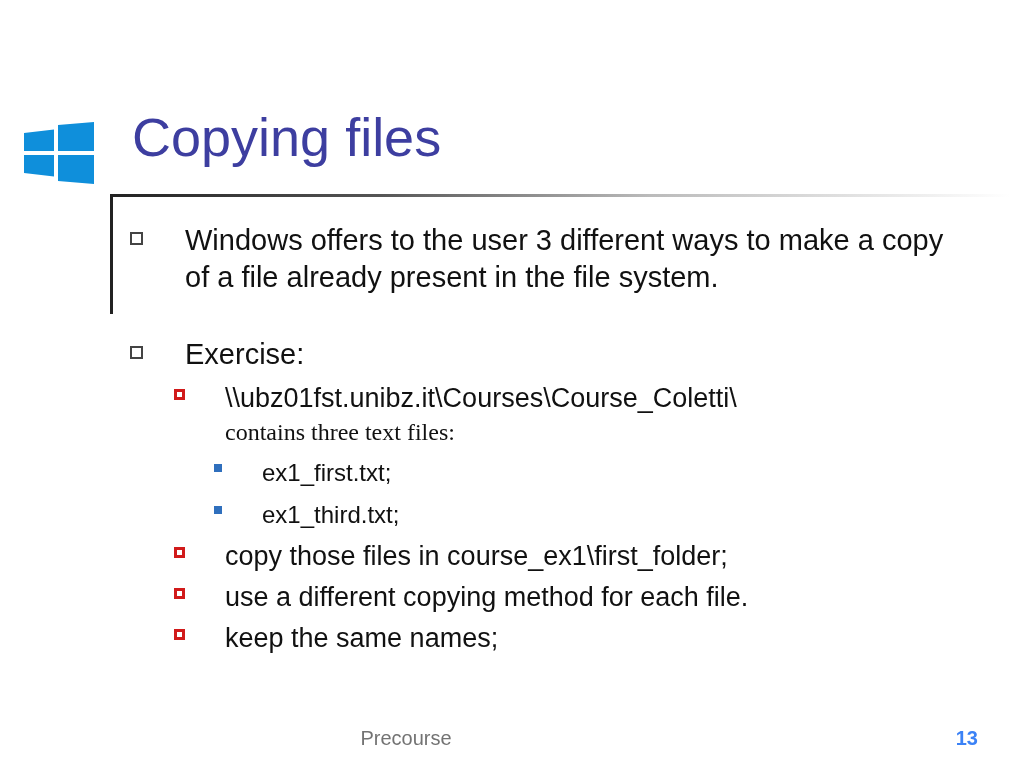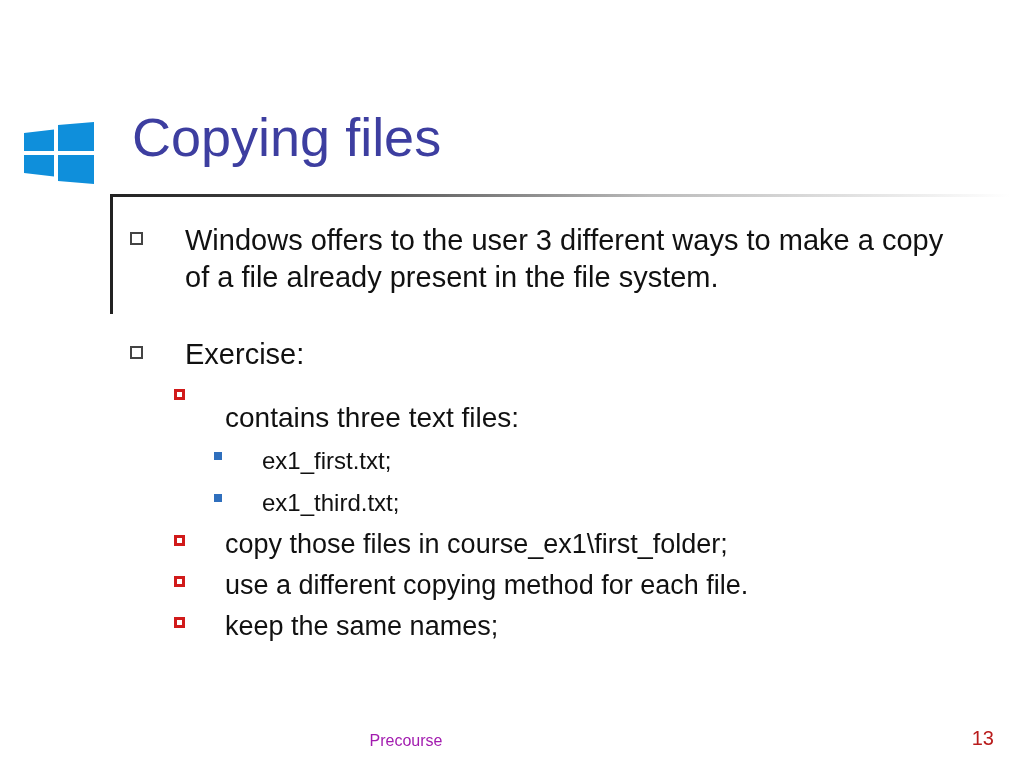--- a/index.html
+++ b/index.html
@@ -99,43 +99,44 @@
     flex: 0 0 auto;
     width: 8px;
     height: 8px;
     background: #2f6fbd;
     margin-top: 9px;
     margin-right: 12px;
   }
 
   .lvl1-text { font-size: 29px; line-height: 1.28; }
   .lvl2-text { font-size: 27px; line-height: 1.30; }
-  .lvl2-sub  { font-size: 28px; line-height: 1.35; }
+  .lvl2-sub  { font-size: 24px; line-height: 1.35; font-family: Liberation Serif, serif; }
   .lvl3-text { font-size: 24px; line-height: 1.5; }
 
   .lvl2-group { margin-left: 44px; margin-top: 8px; }
   .lvl3-group { margin-left: 40px; margin-top: 4px; margin-bottom: 4px; }
 
   .spacer { height: 34px; }
 
   .footer-label {
     position: absolute;
     left: 0;
     bottom: 18px;
     width: 812px;
     text-align: center;
-    color: #a21caf;
-    font-size: 16px;
+    color: #737373;
+    font-size: 20px;
   }
   .page-number {
     position: absolute;
-    right: 30px;
+    right: 46px;
     bottom: 18px;
     font-size: 20px;
-    color: #b91c1c;
+    color: #3b82f6;
+    font-weight: bold;
   }
 </style>
 </head>
 <body>
 
 <div class="header-area">
   <div class="windows-logo">
     <div class="pane wl-tl"></div>
     <div class="pane wl-tr"></div>
     <div class="pane wl-bl"></div>
@@ -158,21 +159,21 @@
   <div class="bullet-row">
     <div class="sq-outline"></div>
     <div class="lvl1-text">Exercise:</div>
   </div>
 
   <div class="lvl2-group">
 
     <div class="bullet-row">
       <div class="sq-outline red"></div>
       <div>
-        <br>
+        <span class="lvl2-text">\\ubz01fst.unibz.it\Courses\Course_Coletti\</span><br>
         <span class="lvl2-sub">contains three text files:</span>
       </div>
     </div>
 
     <div class="lvl3-group">
       <div class="bullet-row">
         <div class="sq-fill"></div>
         <div class="lvl3-text">ex1_first.txt;</div>
       </div>
       <div class="bullet-row">

